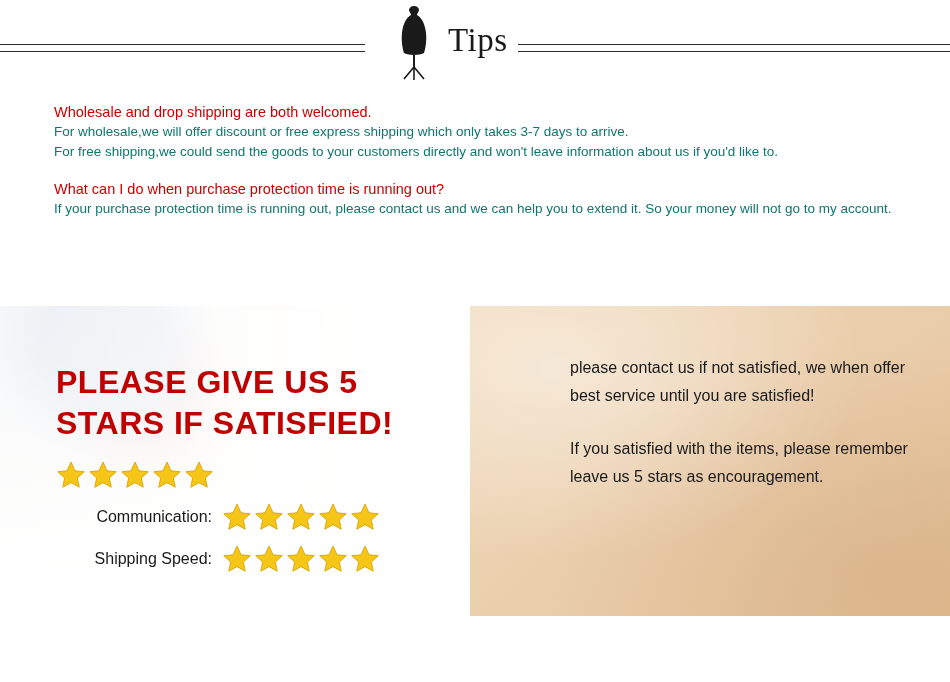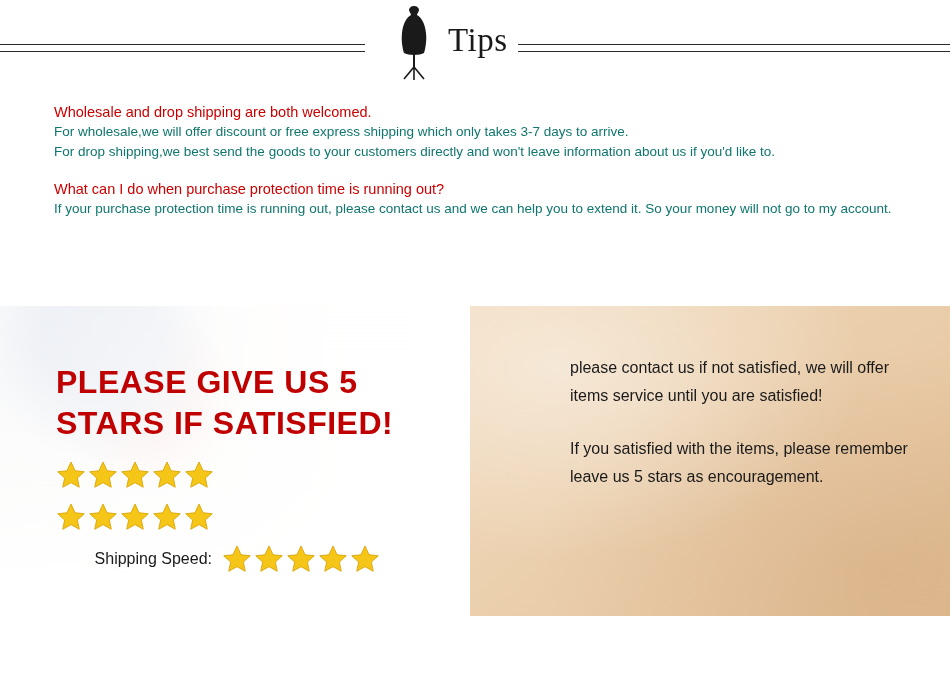--- a/index.html
+++ b/index.html
@@ -198,21 +198,21 @@
 
   <div class="rule-right"></div>
   <div class="rule-right second"></div>
 </div>
 
 <div class="faq">
 
   <div class="faq-group g1">
     <p class="faq-q">Wholesale and drop shipping are both welcomed.</p>
     <p class="faq-a">For wholesale,we will offer discount or free express shipping which only takes 3-7 days to arrive.</p>
-    <p class="faq-a">For drop shipping,we best send the goods to your customers directly and won't leave information about us if you'd like to.</p>
+    <p class="faq-a">For free shipping,we could send the goods to your customers directly and won't leave information about us if you'd like to.</p>
   </div>
 
 
   <div class="faq-group">
     <p class="faq-q">What can I do when purchase protection time is running out?</p>
     <p class="faq-a">If your purchase protection time is running out, please contact us and we can help you to extend it. So your money will not go to my account.</p>
   </div>
 
 </div>
 
@@ -242,20 +242,21 @@
           <svg class="star" viewBox="0 0 24 24">
               <path d="M12 1.6 L15.2 8.6 L22.6 9.4 L17.1 14.4 L18.6 21.8 L12 18.1 L5.4 21.8 L6.9 14.4 L1.4 9.4 L8.8 8.6 Z" fill="#f5c518" stroke="#d9a400" stroke-width="0.7"></path>
             </svg>
           <svg class="star" viewBox="0 0 24 24">
               <path d="M12 1.6 L15.2 8.6 L22.6 9.4 L17.1 14.4 L18.6 21.8 L12 18.1 L5.4 21.8 L6.9 14.4 L1.4 9.4 L8.8 8.6 Z" fill="#f5c518" stroke="#d9a400" stroke-width="0.7"></path>
             </svg>
         </div>
       </div>
 
       <div class="rating-row">
+        <div class="rating-label">Communication:</div>
         <div class="stars">
           <svg class="star" viewBox="0 0 24 24">
               <path d="M12 1.6 L15.2 8.6 L22.6 9.4 L17.1 14.4 L18.6 21.8 L12 18.1 L5.4 21.8 L6.9 14.4 L1.4 9.4 L8.8 8.6 Z" fill="#f5c518" stroke="#d9a400" stroke-width="0.7"></path>
             </svg>
           <svg class="star" viewBox="0 0 24 24">
               <path d="M12 1.6 L15.2 8.6 L22.6 9.4 L17.1 14.4 L18.6 21.8 L12 18.1 L5.4 21.8 L6.9 14.4 L1.4 9.4 L8.8 8.6 Z" fill="#f5c518" stroke="#d9a400" stroke-width="0.7"></path>
             </svg>
           <svg class="star" viewBox="0 0 24 24">
               <path d="M12 1.6 L15.2 8.6 L22.6 9.4 L17.1 14.4 L18.6 21.8 L12 18.1 L5.4 21.8 L6.9 14.4 L1.4 9.4 L8.8 8.6 Z" fill="#f5c518" stroke="#d9a400" stroke-width="0.7"></path>
             </svg>
@@ -287,21 +288,21 @@
               <path d="M12 1.6 L15.2 8.6 L22.6 9.4 L17.1 14.4 L18.6 21.8 L12 18.1 L5.4 21.8 L6.9 14.4 L1.4 9.4 L8.8 8.6 Z" fill="#f5c518" stroke="#d9a400" stroke-width="0.7"></path>
             </svg>
         </div>
       </div>
 
     </div>
   </div>
 
   <div class="panel-right">
     <div class="panel-right-text">
-      <p>please contact us if not satisfied, we will offer items service until you are satisfied!</p>
+      <p>please contact us if not satisfied, we when offer best service until you are satisfied!</p>
       <div class="gap"></div>
       <p>If  you satisfied with the items, please remember leave us 5 stars as encouragement.</p>
     </div>
   </div>
 
 </div>
 
 <div class="footer-space"></div>
 
 </body></html>

